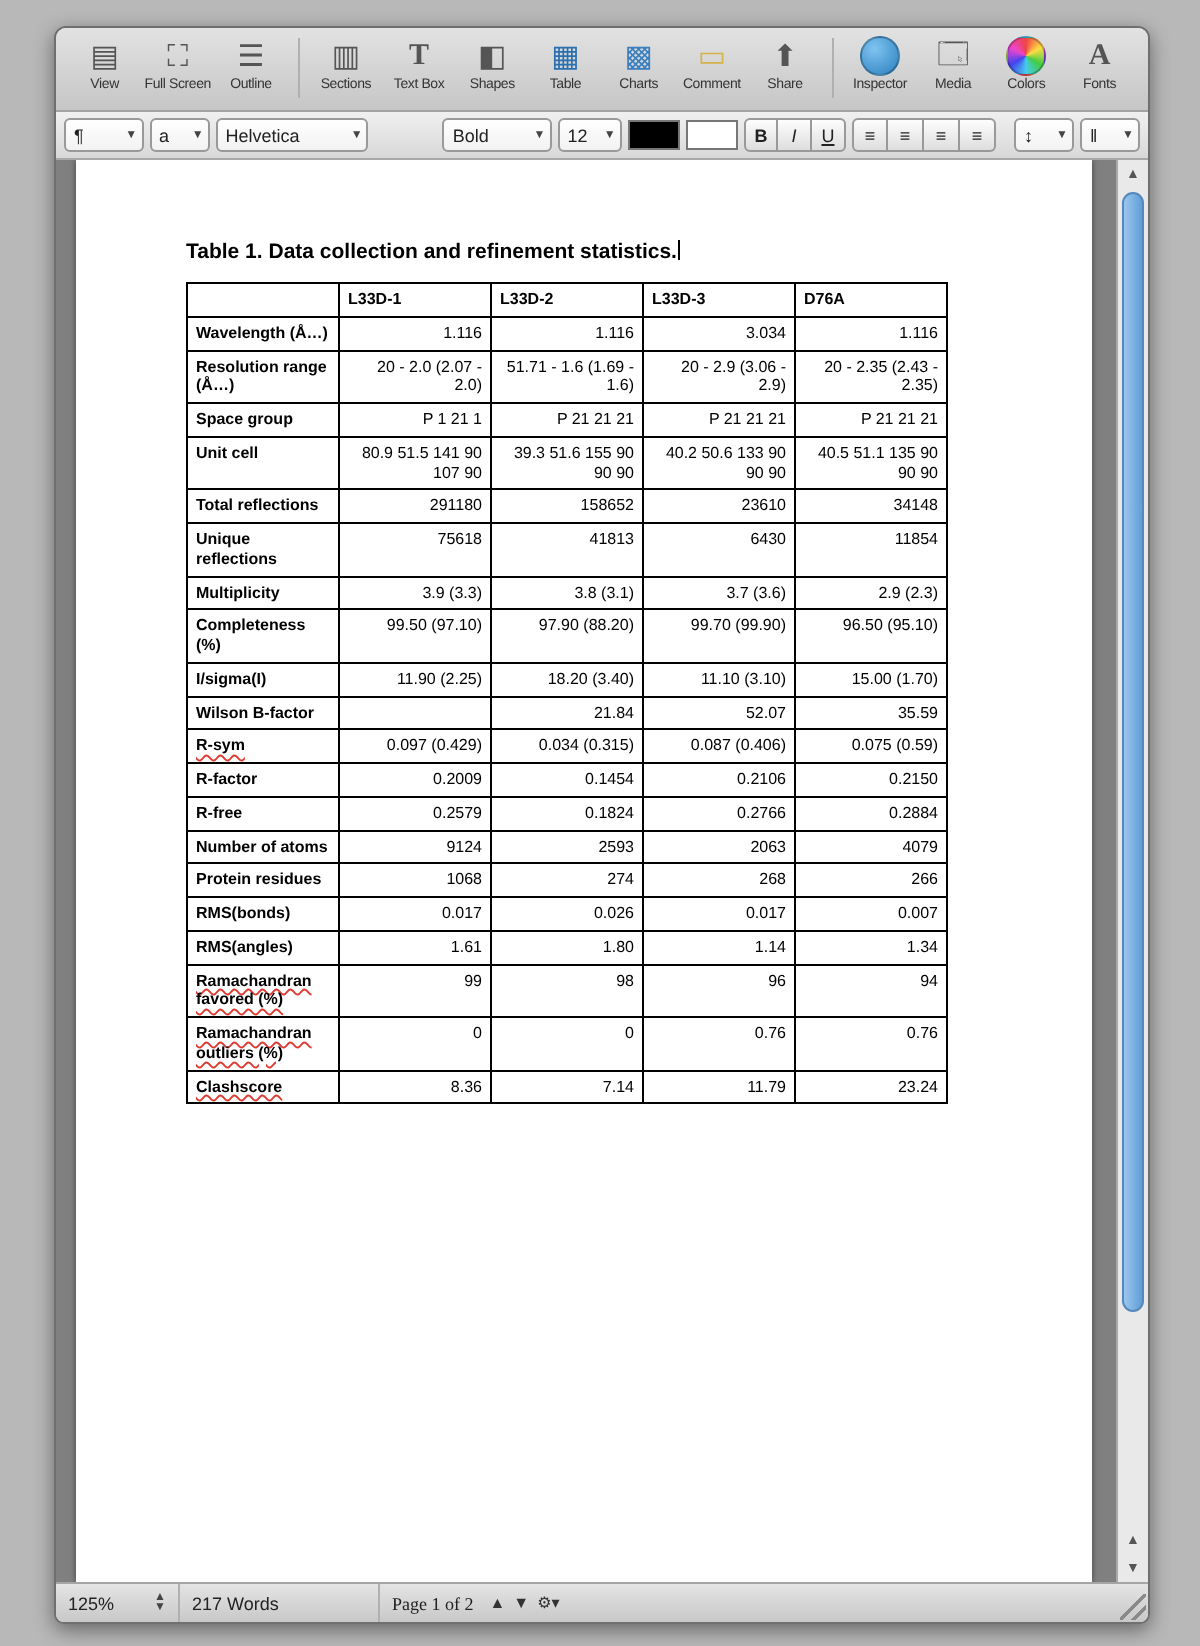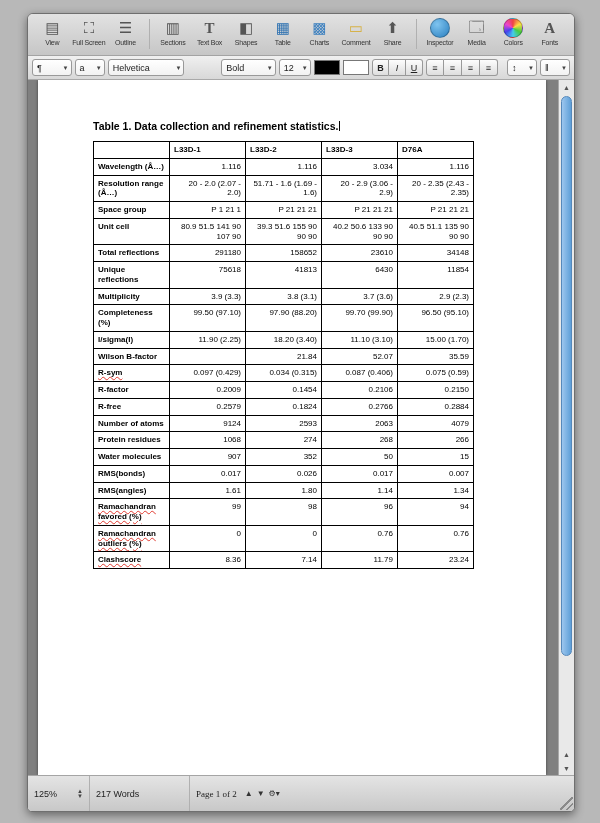--- a/index.html
+++ b/index.html
@@ -285,21 +285,21 @@
   }
   .vscroll .botarrows {
     position: absolute;
     bottom: 0;
     left: 0;
     right: 0;
   }
 
   
   .statusbar {
-    height: 36px;
+    height: 20px;
     background: linear-gradient(to bottom, #e4e4e4, #c8c8c8);
     border-top: 1px solid #a5a5a5;
     display: flex;
     align-items: center;
     font-size: 9px;
     color: #222;
     flex: 0 0 auto;
     box-sizing: border-box;
   }
   .sb-cell {
@@ -573,27 +573,20 @@
                 <td class="val">4079</td>
               </tr>
               <tr>
                 <td class="label">Protein residues</td>
                 <td class="val">1068</td>
                 <td class="val">274</td>
                 <td class="val">268</td>
                 <td class="val">266</td>
               </tr>
               <tr>
-                <td class="label">Water molecules</td>
-                <td class="val">907</td>
-                <td class="val">352</td>
-                <td class="val">50</td>
-                <td class="val">15</td>
-              </tr>
-              <tr>
                 <td class="label">RMS(bonds)</td>
                 <td class="val">0.017</td>
                 <td class="val">0.026</td>
                 <td class="val">0.017</td>
                 <td class="val">0.007</td>
               </tr>
               <tr>
                 <td class="label">RMS(angles)</td>
                 <td class="val">1.61</td>
                 <td class="val">1.80</td>

